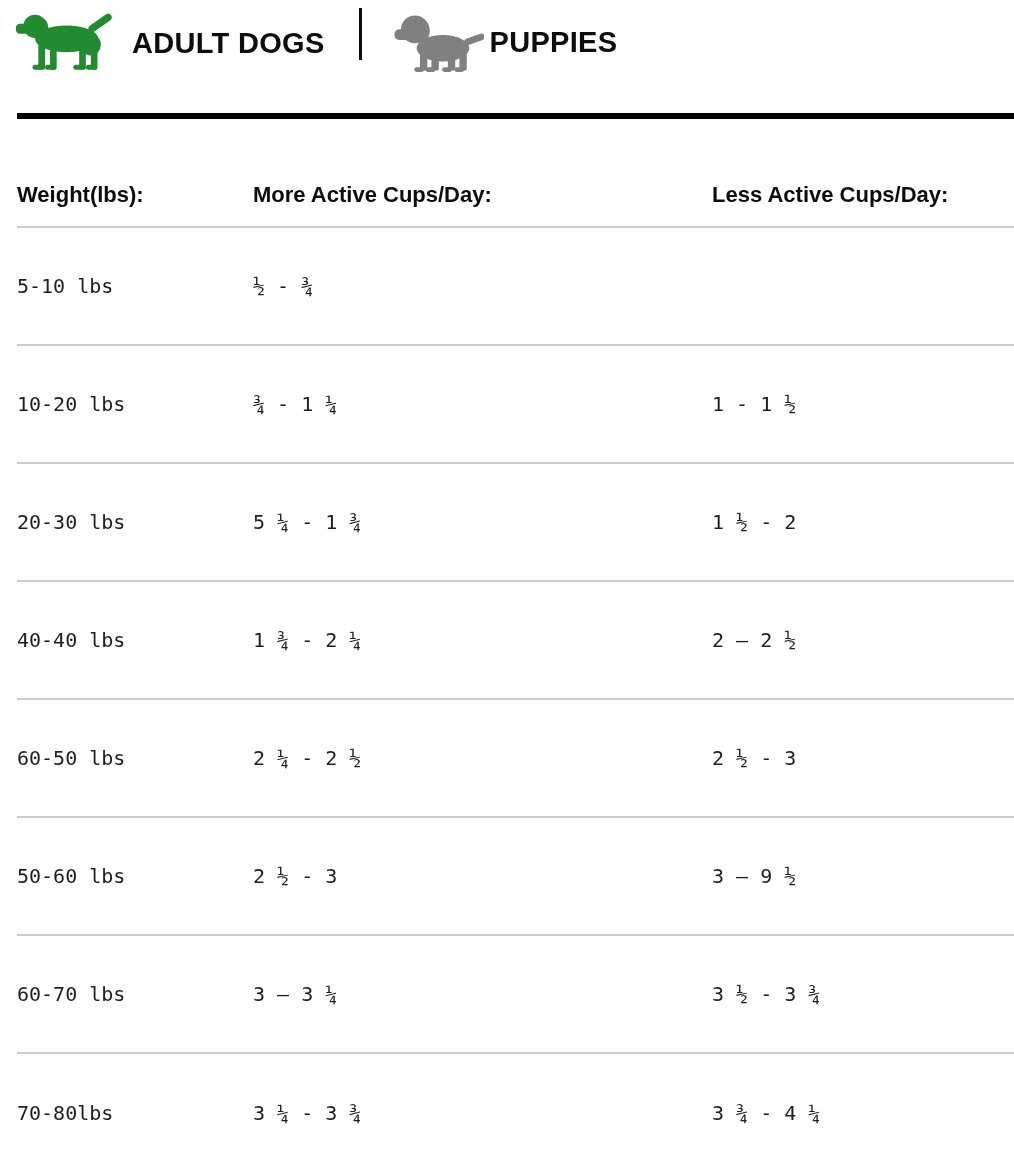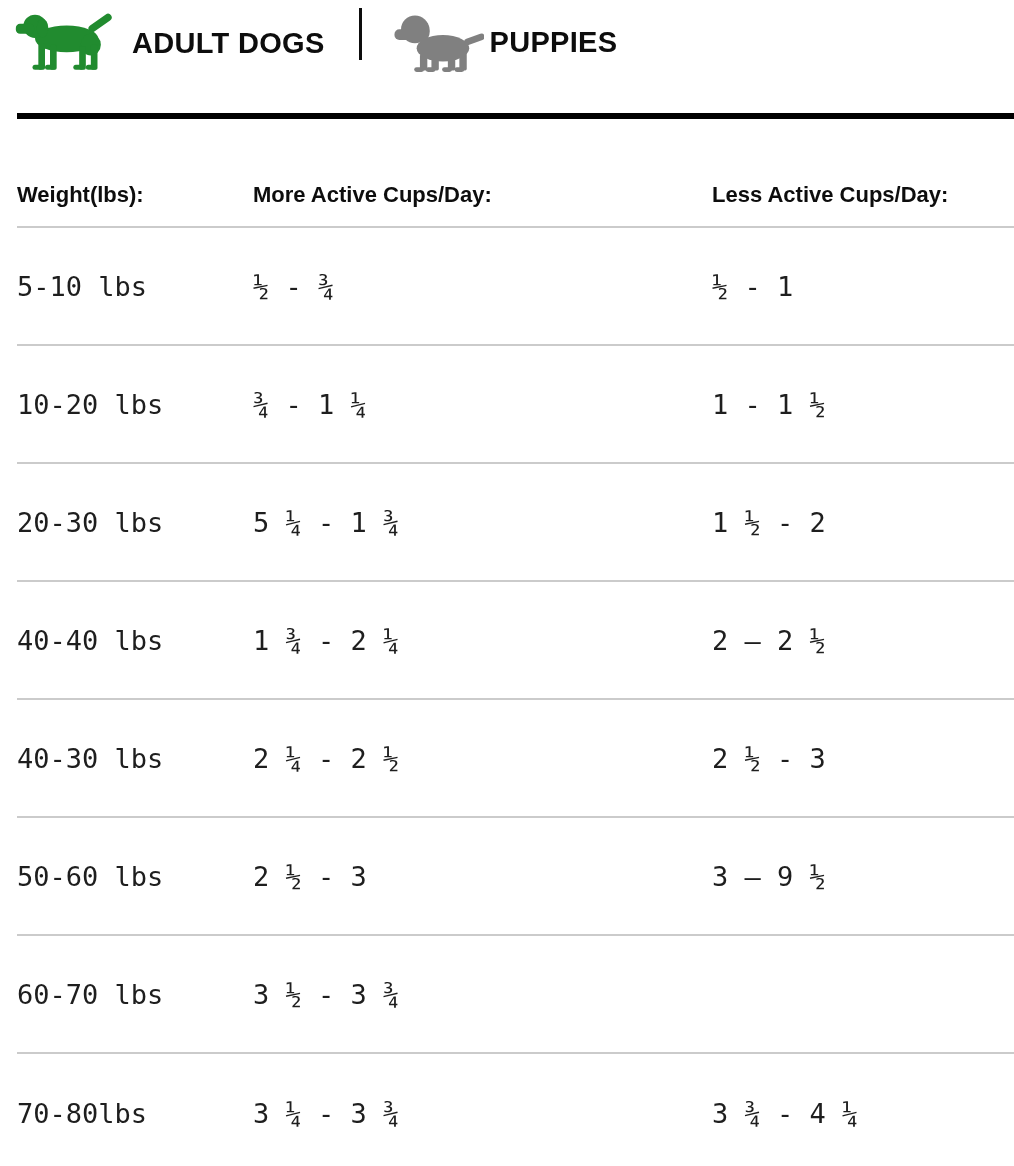--- a/index.html
+++ b/index.html
@@ -35,21 +35,21 @@
     box-sizing:border-box;
     border-bottom:2px solid #cbcbcb;
   }
   .thead {
     height:109px; padding-top:44px;
     font-weight:700; font-size:22px; color:#0d0d0d;
   }
   .trow {
     height:118px;
     font-family:"DejaVu Sans Mono", monospace;
-    font-size:27px; color:#1e1e1e;
+    font-size:20px; color:#1e1e1e;
   }
   .trow:last-child { border-bottom:none; }
   .cell { white-space:nowrap; }
 </style>
 </head>
 <body>
 
 <div class="page">
 
   <div class="tabs">
@@ -111,49 +111,49 @@
 
     <div class="thead">
       <span class="cell">Weight(lbs):</span>
       <span class="cell">More Active Cups/Day:</span>
       <span class="cell">Less Active Cups/Day:</span>
     </div>
 
     <div class="trow">
       <span class="cell">5-10 lbs</span>
       <span class="cell">½ - ¾</span>
-      <span class="cell">½ - 1</span>
     </div>
     <div class="trow">
       <span class="cell">10-20 lbs</span>
       <span class="cell">¾ - 1 ¼</span>
       <span class="cell">1 - 1 ½</span>
     </div>
     <div class="trow">
       <span class="cell">20-30 lbs</span>
       <span class="cell">5 ¼ - 1 ¾</span>
       <span class="cell">1 ½ - 2</span>
     </div>
     <div class="trow">
       <span class="cell">40-40 lbs</span>
       <span class="cell">1 ¾ - 2 ¼</span>
       <span class="cell">2 — 2 ½</span>
     </div>
     <div class="trow">
-      <span class="cell">40-30 lbs</span>
+      <span class="cell">60-50 lbs</span>
       <span class="cell">2 ¼ - 2 ½</span>
       <span class="cell">2 ½ - 3</span>
     </div>
     <div class="trow">
       <span class="cell">50-60 lbs</span>
       <span class="cell">2 ½ - 3</span>
       <span class="cell">3 — 9 ½</span>
     </div>
     <div class="trow">
       <span class="cell">60-70 lbs</span>
+      <span class="cell">3 — 3 ¼</span>
       <span class="cell">3 ½ - 3 ¾</span>
     </div>
     <div class="trow">
       <span class="cell">70-80lbs</span>
       <span class="cell">3 ¼ - 3 ¾</span>
       <span class="cell">3 ¾ - 4 ¼</span>
     </div>
 
   </div>
 </div>

